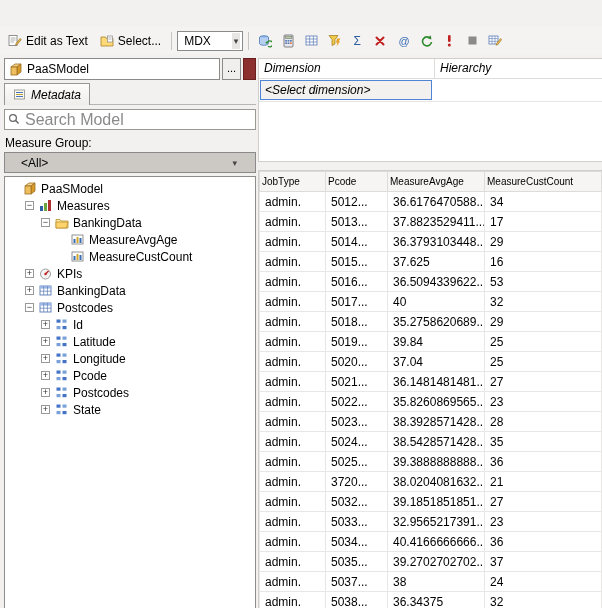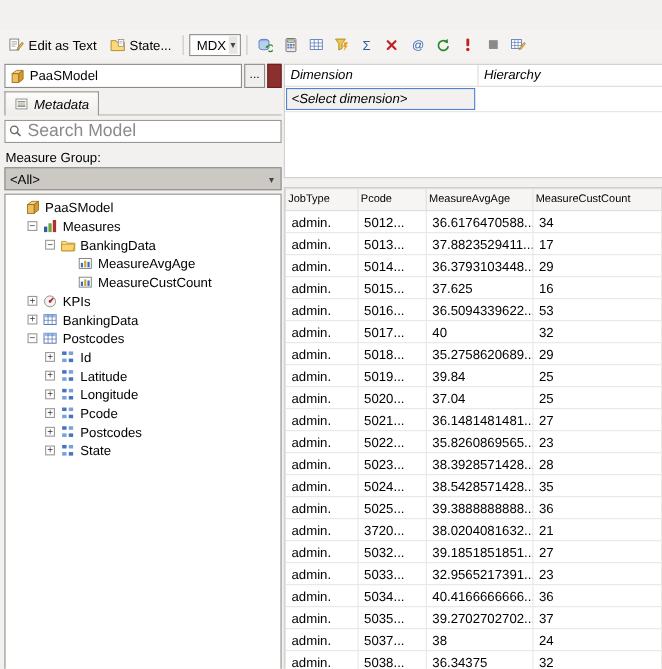--- a/index.html
+++ b/index.html
@@ -15,21 +15,21 @@
   
   .toolbar {
     position: absolute; top: 0; left: 0; right: 0; height: 27px;
     background: #f4f3f1; display: flex; align-items: center;
     padding: 0 3px; gap: 2px;
   }
   .tb-btn { display: flex; align-items: center; gap: 4px; padding: 3px 5px; }
   .tb-sep { width: 1px; height: 18px; background: #c6c5c3; margin: 0 3px; }
   .mdx-combo {
     display: flex; align-items: center; border: 1px solid #8a8a8a;
-    background: #fff; height: 20px; padding: 0 2px 0 6px; gap: 0;
+    background: #fff; height: 20px; padding: 0 2px 0 6px; gap: 19px;
   }
   .combo-arrow { font-size: 9px; color: #444; background: #e8e6e4; padding: 3px 2px; margin-left: 2px; }
   .tb-icons { display: flex; align-items: center; gap: 1px; }
   .tb-iconbtn { width: 22px; height: 22px; display: flex; align-items: center; justify-content: center; }
   .icon { display: inline-flex; align-items: center; justify-content: center; line-height: 0; }
 
   
   .left-panel {
     position: absolute; left: 4px; top: 31px; width: 252px; bottom: 0;
     display: flex; flex-direction: column; border-radius: 28px;
@@ -58,21 +58,21 @@
   .search-box .icon { position: absolute; left: 4px; top: 4px; }
   .search-input {
     width: 100%; height: 21px; border: 1px solid #9a9893;
     padding: 0 4px 0 20px; font: inherit; font-size: 16px; background: #fff;
   }
   .search-input::placeholder { color: #8a8a8a; opacity: 1; }
 
   .mg-label { margin-top: 5px; padding: 1px; flex: none; }
   .mg-dd {
     margin-top: 1px; height: 21px; border: 1px solid #8a8a8a; background: #ccc9c5;
-    display: flex; align-items: center; padding: 0 4px; flex: none;
+    display: flex; align-items: center; padding: 0 16px; flex: none;
   }
   .mg-dd .dd-value { flex: 1; }
   .mg-dd .combo-arrow { background: transparent; }
 
   .tree {
     margin-top: 3px; flex: 1; border: 1px solid #8f8d89; background: #fff;
     padding: 3px 0 0 2px; overflow: hidden;
   }
   .tree-row { display: flex; align-items: center; height: 17px; white-space: nowrap; }
   .tree-indent { flex: none; display: inline-block; height: 1px; }
@@ -133,21 +133,21 @@
     </div>
     <div class="tb-btn">
       <span class="icon">
           <svg width="14" height="12" viewBox="0 0 14 12">
             <path d="M1 2 h4.5 l1 1.5 H13 v7.5 H1 z" fill="#ffd977" stroke="#a8812a" stroke-width="0.8"></path>
             <rect x="7.5" y="1" width="5" height="6" fill="#fff" stroke="#888" stroke-width="0.7"></rect>
             <line x1="8.5" y1="2.7" x2="11.5" y2="2.7" stroke="#999" stroke-width="0.6"></line>
             <line x1="8.5" y1="4.2" x2="11.5" y2="4.2" stroke="#999" stroke-width="0.6"></line>
           </svg>
         </span>
-      <span>State...</span>
+      <span>Select...</span>
     </div>
     <span class="tb-sep"></span>
     <div class="mdx-combo">
       <span>MDX</span>
       <span class="combo-arrow">▾</span>
     </div>
     <span class="tb-sep"></span>
     <div class="tb-icons">
         <div class="tb-iconbtn">
           <span class="icon">

